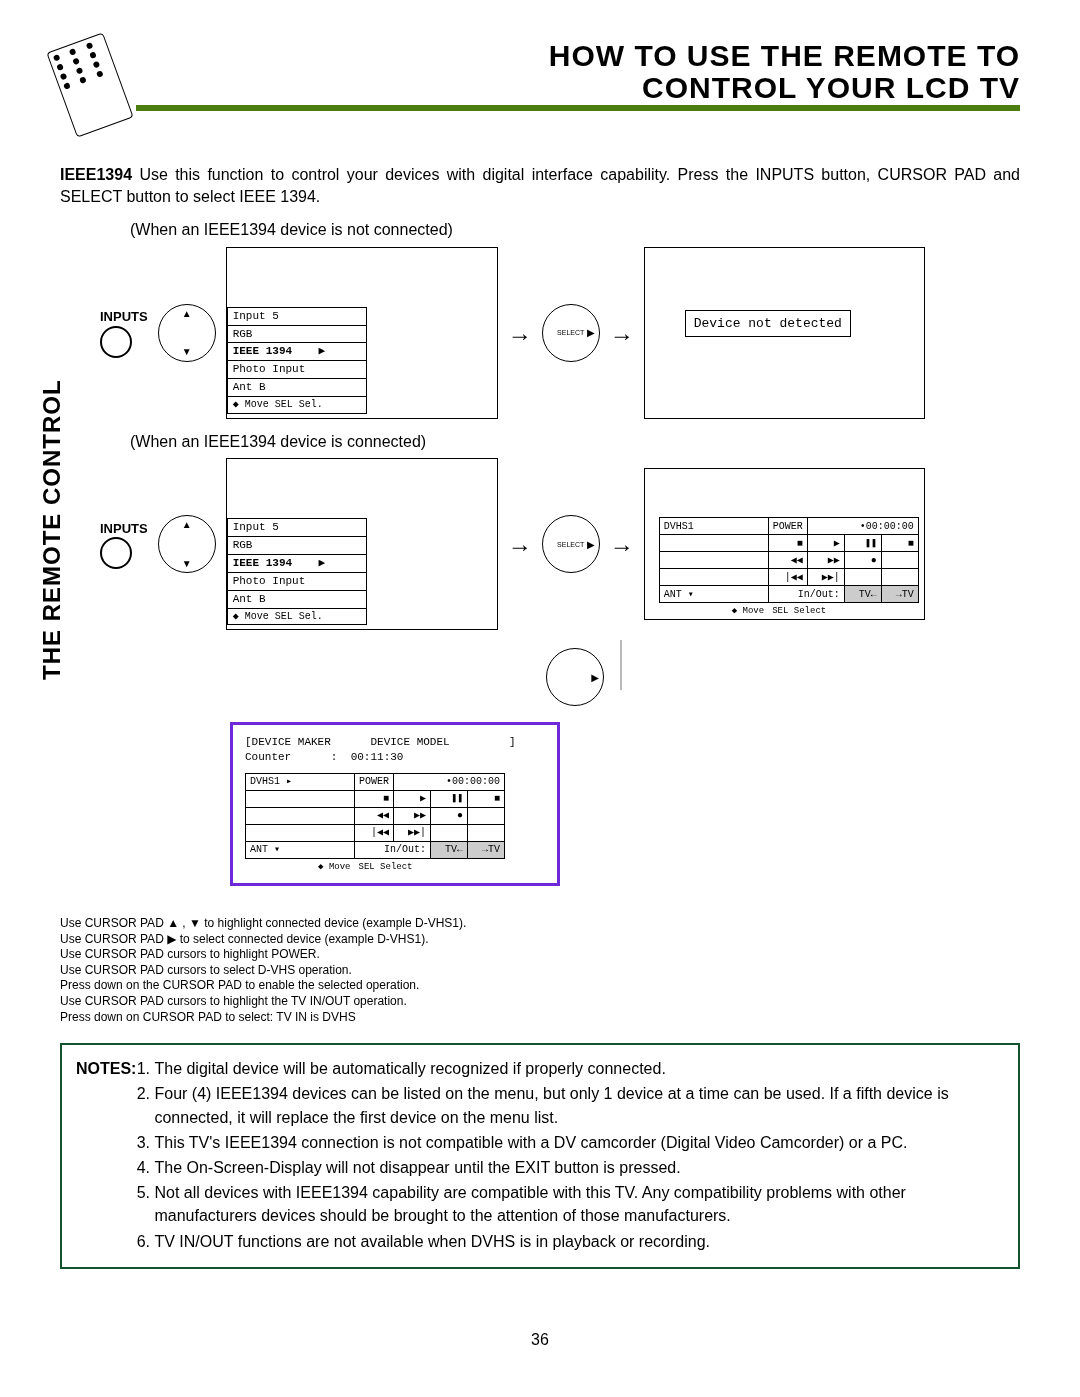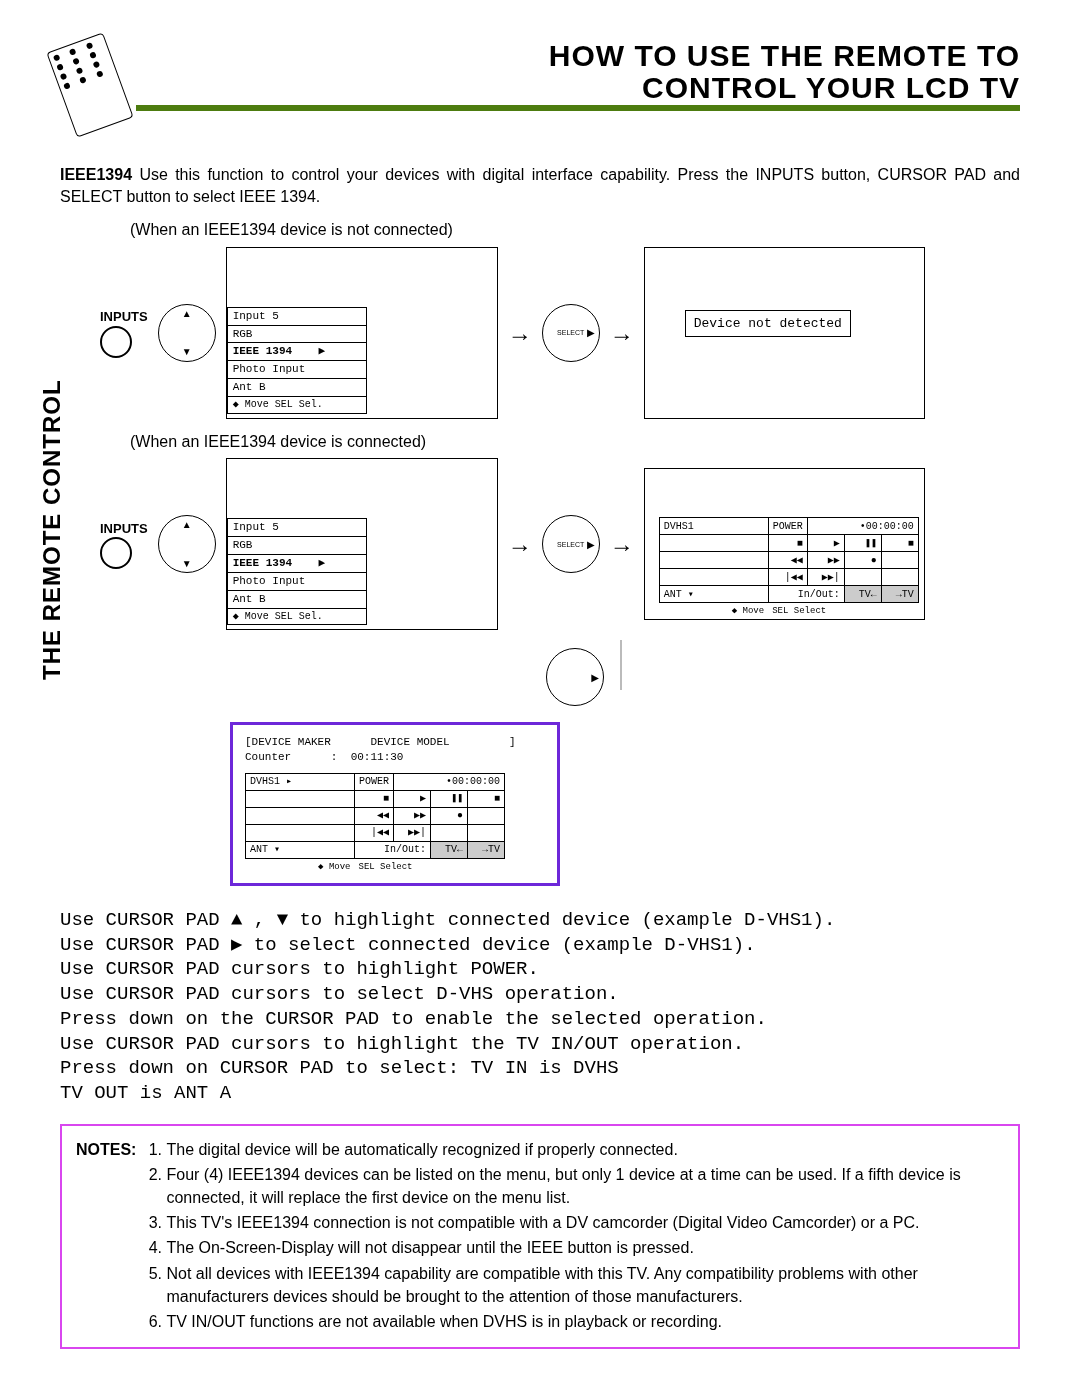--- a/index.html
+++ b/index.html
@@ -78,25 +78,25 @@
   }
   .ctrl-grid table { border-collapse: collapse; }
   .ctrl-grid td { border:1px solid #000; padding:1px 4px; text-align:right; min-width:28px; height:14px; }
   .ctrl-grid .wide { min-width: 100px; text-align:left; }
   .ctrl-grid .grey { background:#ccc; }
   .foot-line td { font-size:9px; }
   .detail-box {
     border:3px solid #6d28d9; width: 300px; margin: 16px 0 0 170px;
     font-family:"Courier New",monospace; font-size:11px; padding:10px 12px 8px 12px;
   }
-  .instructions { margin: 22px 0 18px 0; font-size: 19px; line-height:1.3;font-family:Liberation Mono, monospace; }
+  .instructions { margin: 30px 0 18px 0; font-size: 12px; line-height:1.3; }
   .instructions div { margin:0; }
   .indent { margin-left: 220px; }
   .notes-box {
-    border: 2px solid #d946ef; padding: 12px 14px; display:flex; gap:12px;
+    border: 2px solid #14532d; padding: 12px 14px; display:flex; gap:0;
     font-size:16px; line-height:1.45;
   }
   .notes-box b { font-weight:900; }
   .notes-box ol { margin:0; padding-left:18px; }
   .notes-box li { margin-bottom: 2px; }
   .page-num { text-align:center; margin-top: 60px; font-size:16px; }
   .vline { border-left:2px solid #bbb; height:50px; }
 </style>
 </head>
 <body>
@@ -302,28 +302,27 @@
 </div>
 
 <div class="instructions">
   <div>Use CURSOR PAD ▲ , ▼ to highlight connected device (example D-VHS1).</div>
   <div>Use CURSOR PAD ▶  to select connected device (example D-VHS1).</div>
   <div>Use CURSOR PAD cursors to highlight POWER.</div>
   <div>Use CURSOR PAD cursors to select D-VHS operation.</div>
   <div>Press down on the CURSOR PAD to enable the selected operation.</div>
   <div>Use CURSOR PAD cursors to highlight the TV IN/OUT operation.</div>
   <div>Press down on CURSOR PAD to select: TV IN is DVHS</div>
-  <div class="indent">TV OUT is ANT A</div>
 </div>
 
 <div class="notes-box">
   <b>NOTES:</b>
   <ol>
     <li>The digital device will be automatically recognized if properly connected.</li>
     <li>Four (4) IEEE1394 devices can be listed on the menu, but only 1 device at a time can be used.  If a fifth device is connected, it will replace the first device on the menu list.</li>
     <li>This TV's IEEE1394 connection is not compatible with a DV camcorder (Digital Video Camcorder) or a PC.</li>
-    <li>The On-Screen-Display will not disappear until the IEEE button is pressed.</li>
+    <li>The On-Screen-Display will not disappear until the EXIT button is pressed.</li>
     <li>Not all devices with IEEE1394 capability are compatible with this TV.  Any compatibility problems with other manufacturers devices should be brought to the attention of those manufacturers.</li>
     <li>TV IN/OUT functions are not available when DVHS is in playback or recording.</li>
   </ol>
 </div>
 
 <div class="page-num">36</div>
 
 </body></html>

